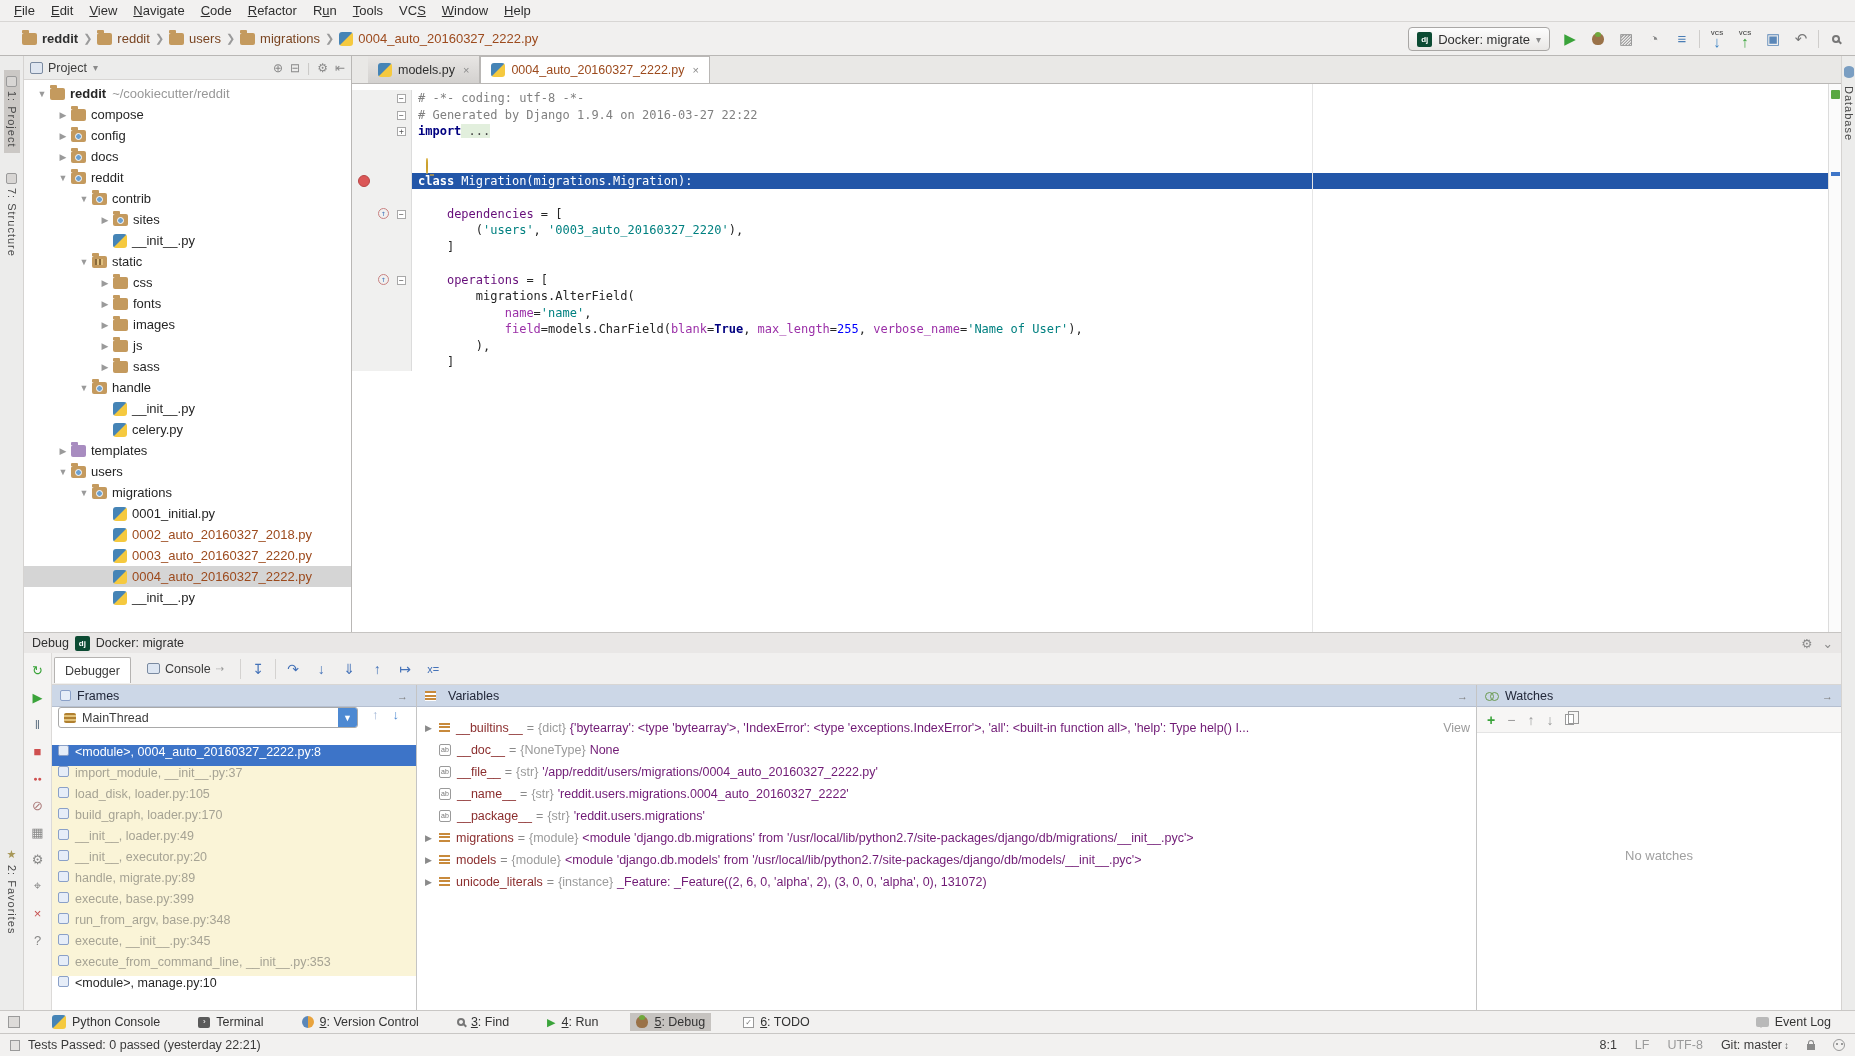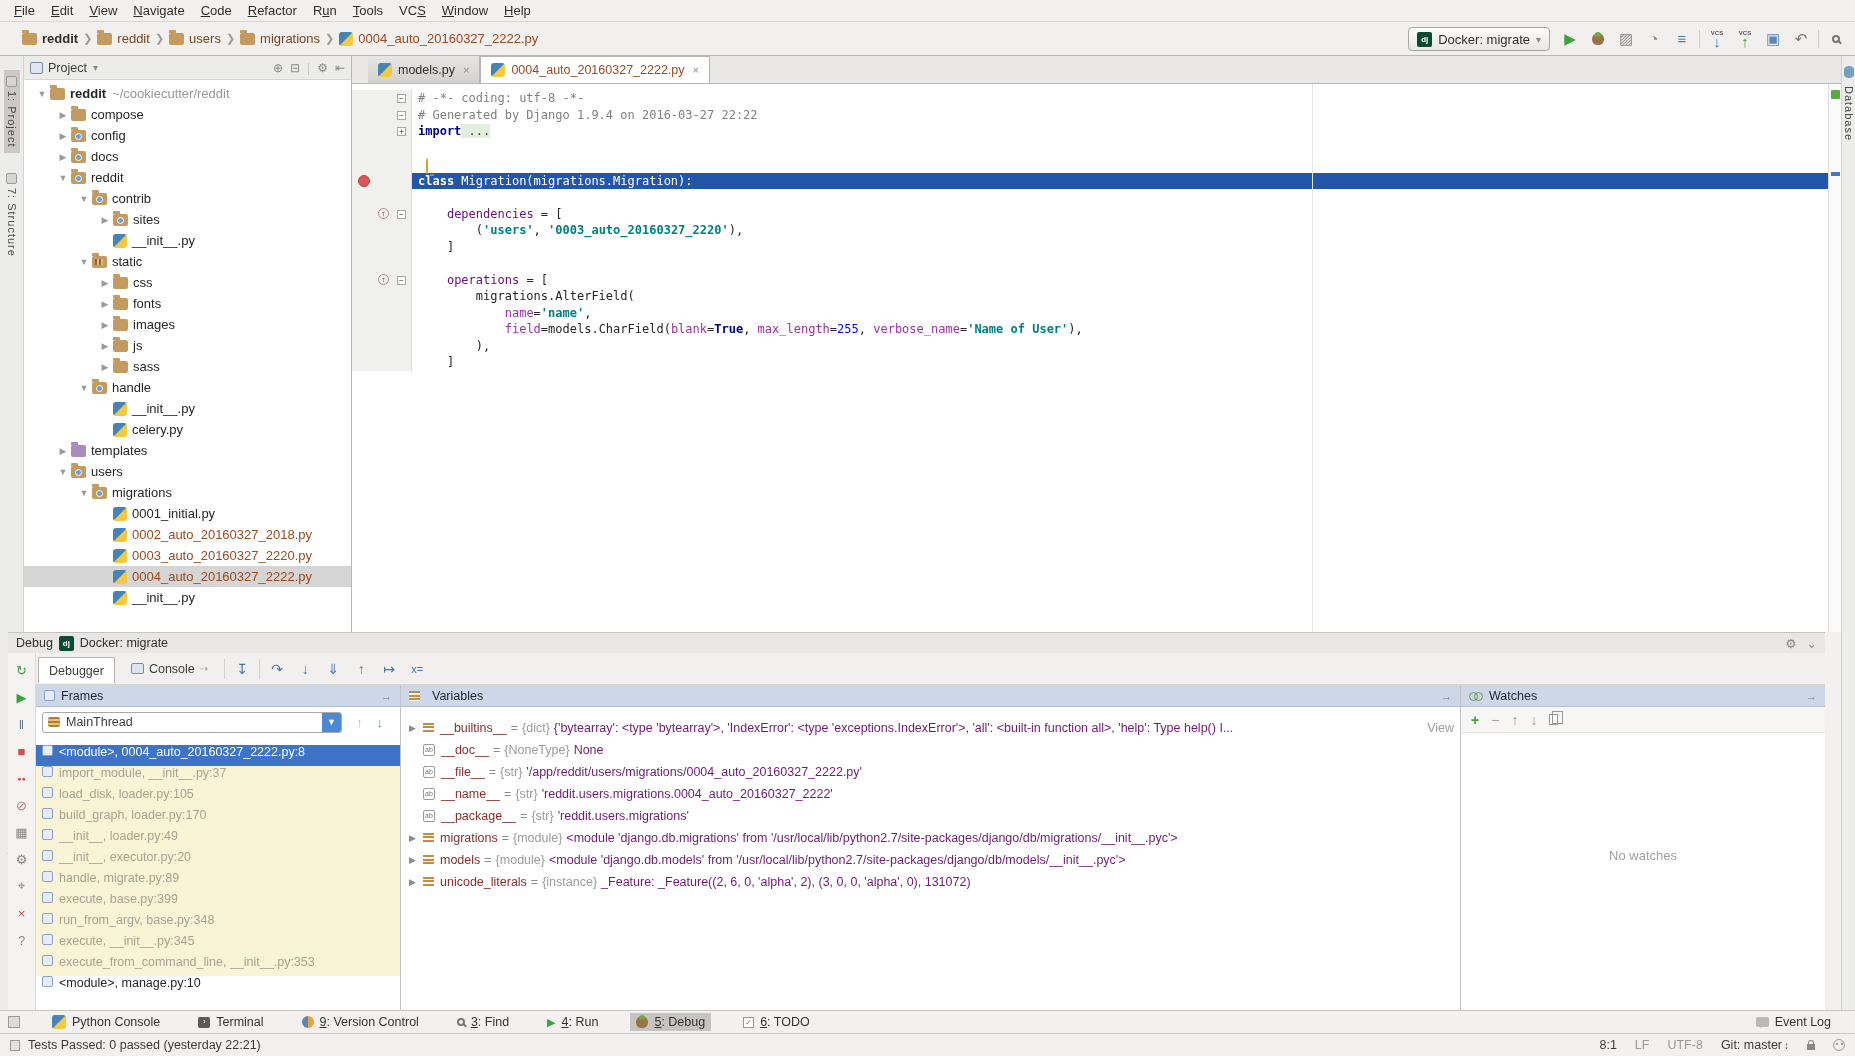--- a/index.html
+++ b/index.html
@@ -64,57 +64,57 @@
   .etab .close{color:#8a8a8a;font-size:11px;margin-left:2px}
   .etab .lbl.mod{color:#9c4a1d}
   #code-area{position:absolute;left:0;top:28px;right:13px;bottom:0;padding-top:6px;font-family:"DejaVu Sans Mono",monospace;font-size:12px}
   .cl{display:flex;height:16.5px;line-height:16.5px}
   .gut{width:60px;flex:none;background:#f0f0ef;border-right:1px solid #dcdcdc;position:relative}
   .ctext{flex:auto;white-space:pre;padding-left:6px;color:#262626}
   .cl.exec .ctext{background:#2256a8}
   .cl.exec .ctext span{color:#fff}
   .c-cmt{color:#808080;}
   .c-kw{color:#000080;font-weight:bold}
-  .c-str{color:#008080;font-weight:bold}
+  .c-str{color:#008080;font-weight:normal}
   .c-num{color:#0000ff}
   .c-arg{color:#9b30a8}
   .c-fld{color:#660e7a}
   .c-fold{background:#e2efdd;color:#444}
   .g-bp{position:absolute;left:6px;top:2px;width:12px;height:12px;border-radius:50%;background:#db5757;border:1px solid #b84545}
   .g-ov{position:absolute;left:26px;top:2px;width:11px;height:11px;border:1px solid #c98181;border-radius:50%;font-size:8px;line-height:10px;text-align:center;color:#4d7bbd}
   .g-fold{position:absolute;right:5px;top:4px;width:9px;height:9px;border:1px solid #a8a8a8;background:#fff;font-size:8px;line-height:7px;text-align:center;color:#555}
   .g-bulb{position:absolute;left:8px;top:2px;width:11px;height:11px;border-radius:50%;background:#f3c445;border:1px solid #caa02f}
   .g-bulb::after{content:"";position:absolute;left:3px;bottom:-3px;width:4px;height:2px;background:#9a8a5a}
   #margin-guide{position:absolute;left:960px;top:28px;bottom:0;width:1px;background:#e6e6e6}
   #stripe{position:absolute;right:0;top:28px;bottom:0;width:13px;background:#fbfbfb;border-left:1px solid #dcdcdc}
   #stripe .ok{position:absolute;left:2px;top:6px;width:9px;height:9px;background:#59a842;border-radius:1px}
   #stripe .mark{position:absolute;left:2px;top:88px;width:9px;height:4px;background:#3f76c8}
 
   
-  #debug{left:8px;top:632px;width:1817px;height:393px;background:#fff;border-top:1px solid #c6c4c2}
+  #debug{left:24px;top:632px;width:1817px;height:393px;background:#fff;border-top:1px solid #c6c4c2}
   #dbg-header{height:20px;background:#e9e7e6;display:flex;align-items:center;gap:6px;padding:0 8px;font-size:12.5px;color:#2f2f2f}
   #dbg-header .right{margin-left:auto;display:flex;gap:10px;color:#8a8a8a}
   #dbg-body{position:absolute;left:0;top:20px;right:0;bottom:0}
   #dbg-strip{position:absolute;left:0;top:0;width:28px;bottom:0;background:#f4f3f2;border-right:1px solid #dcdad8;display:flex;flex-direction:column;align-items:center;gap:9px;padding-top:8px}
   .side-ico{width:18px;height:18px;display:flex;align-items:center;justify-content:center;font-size:13px}
   #dbg-main{position:absolute;left:28px;top:0;right:0;bottom:0}
   #dbg-toolbar{height:32px;background:#f1f0ef;border-bottom:1px solid #d8d6d4;display:flex;align-items:center;padding-left:2px;gap:6px}
   .dtab{height:24px;display:flex;align-items:center;gap:5px;padding:0 10px;font-size:12.5px}
   .dtab.active{background:#fff;border:1px solid #b5b3b1;border-bottom:none;border-radius:2px 2px 0 0;height:26px;margin-top:3px}
   .consico{width:13px;height:11px;border:1px solid #7a8aa0;background:#dde6f2;border-radius:2px}
   .step-ico{width:22px;height:22px;display:flex;align-items:center;justify-content:center;color:#4472b8;font-size:14px}
   .dbg-sep{width:1px;height:20px;background:#d4d2d0}
   #dbg-panels{position:absolute;left:0;top:32px;right:0;bottom:0}
   .dpanel{position:absolute;top:0;bottom:0;border-right:1px solid #c4c4c4;overflow:hidden}
   .dpanel-header{height:22px;background:#ccd7e7;border-bottom:1px solid #b5bfd0;display:flex;align-items:center;gap:6px;padding:0 8px;font-size:12.5px;color:#22283a}
   .dpanel-header .float{margin-left:auto;color:#7a7a7a;font-size:11px}
   #frames-panel{left:0;width:365px}
   #vars-panel{left:365px;width:1060px}
   #watches-panel{left:1425px;width:364px;border-right:none}
-  #thread-row{height:30px;display:flex;align-items:center;padding:0 6px;gap:14px}
+  #thread-row{height:30px;display:flex;padding:0 6px;gap:14px}
   #thread-combo{width:300px;height:21px;border:1px solid #a9a9a9;border-radius:3px;background:#fff;display:flex;align-items:center;gap:6px;padding-left:5px;font-size:12.5px;overflow:hidden}
   .threadico{width:12px;height:10px;background:repeating-linear-gradient(#b08030 0 2px,#e2c27a 2px 4px);border-radius:2px;flex:none}
   #thread-combo .dd{margin-left:auto;width:19px;height:21px;background:#4d89d2;color:#fff;display:flex;align-items:center;justify-content:center;font-size:9px}
   .arrow-up{color:#9fb4d4;font-size:13px}
   .arrow-dn{color:#4d89d2;font-size:13px}
   #frames-list{padding-top:8px;font-size:12.5px}
   .frow{height:21px;display:flex;align-items:flex-start;gap:6px;padding-left:6px;white-space:nowrap}
   .frow.lib{background:#faf4d7;color:#a6a394}
   .frow.sel{background:#3d74c8;color:#fff}
   .frow.user{background:#fff;color:#262626}

